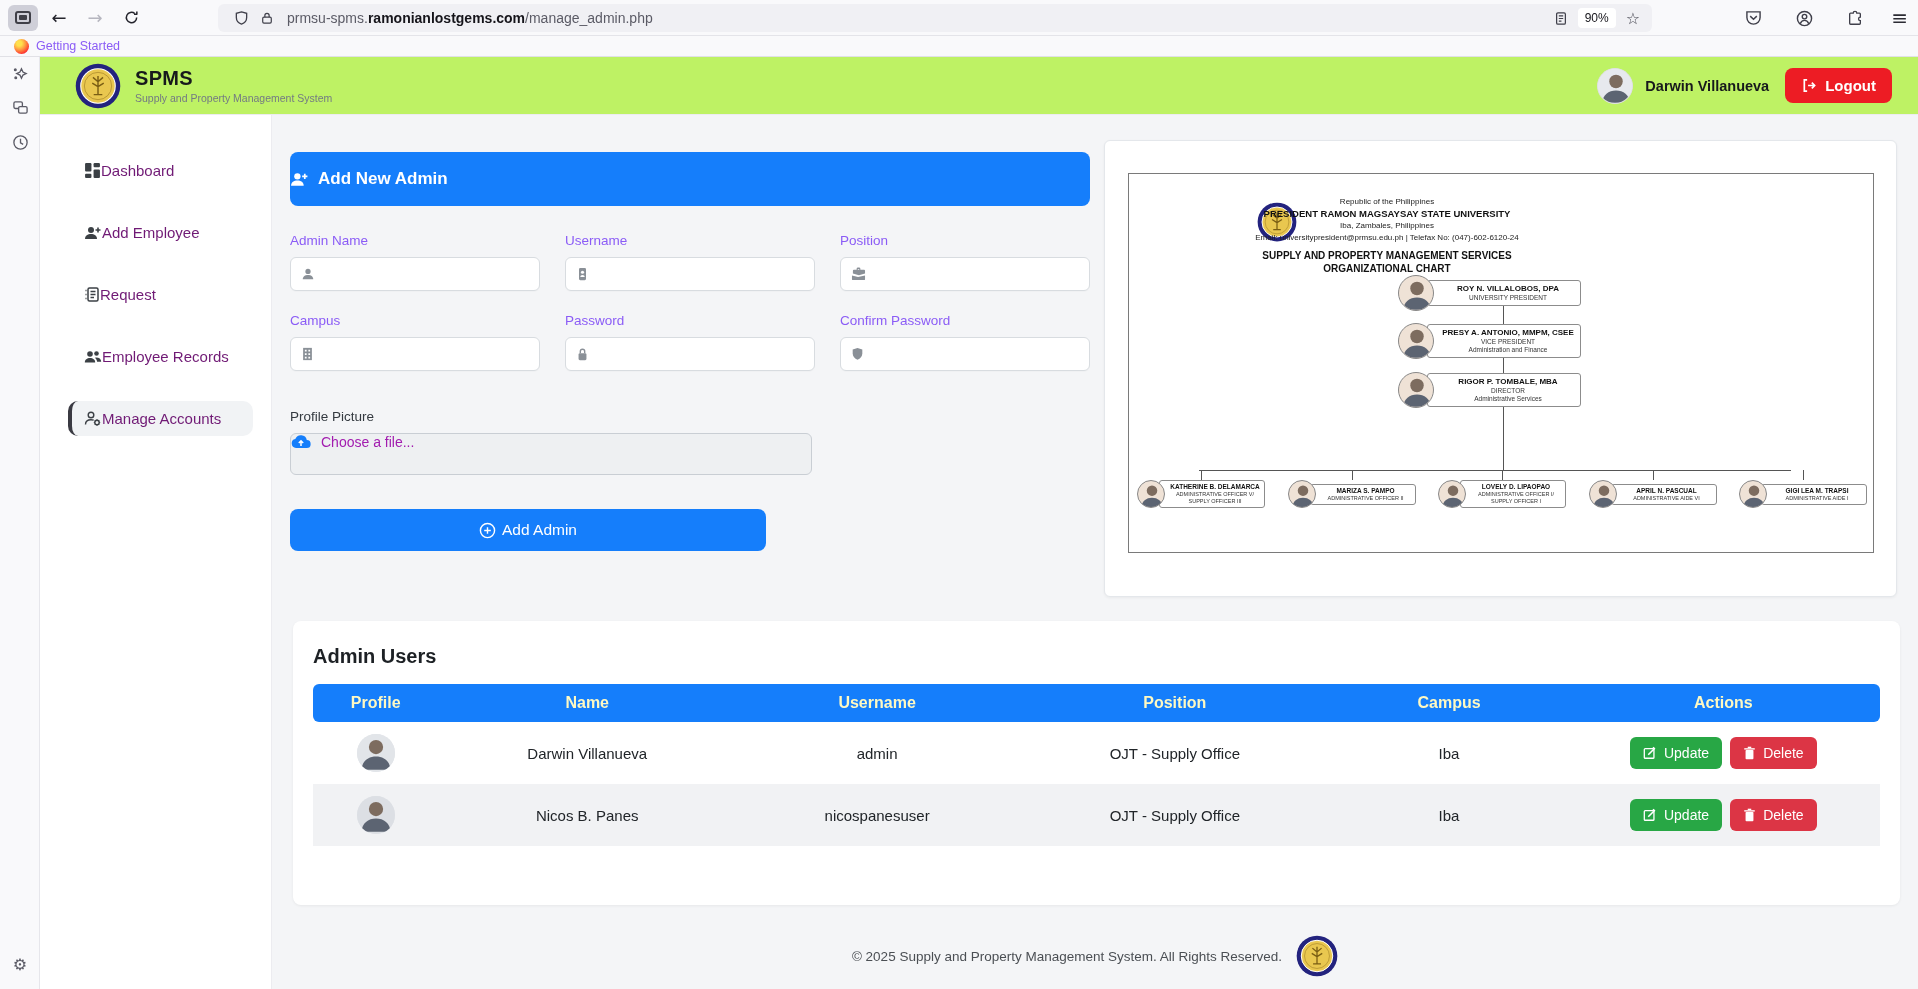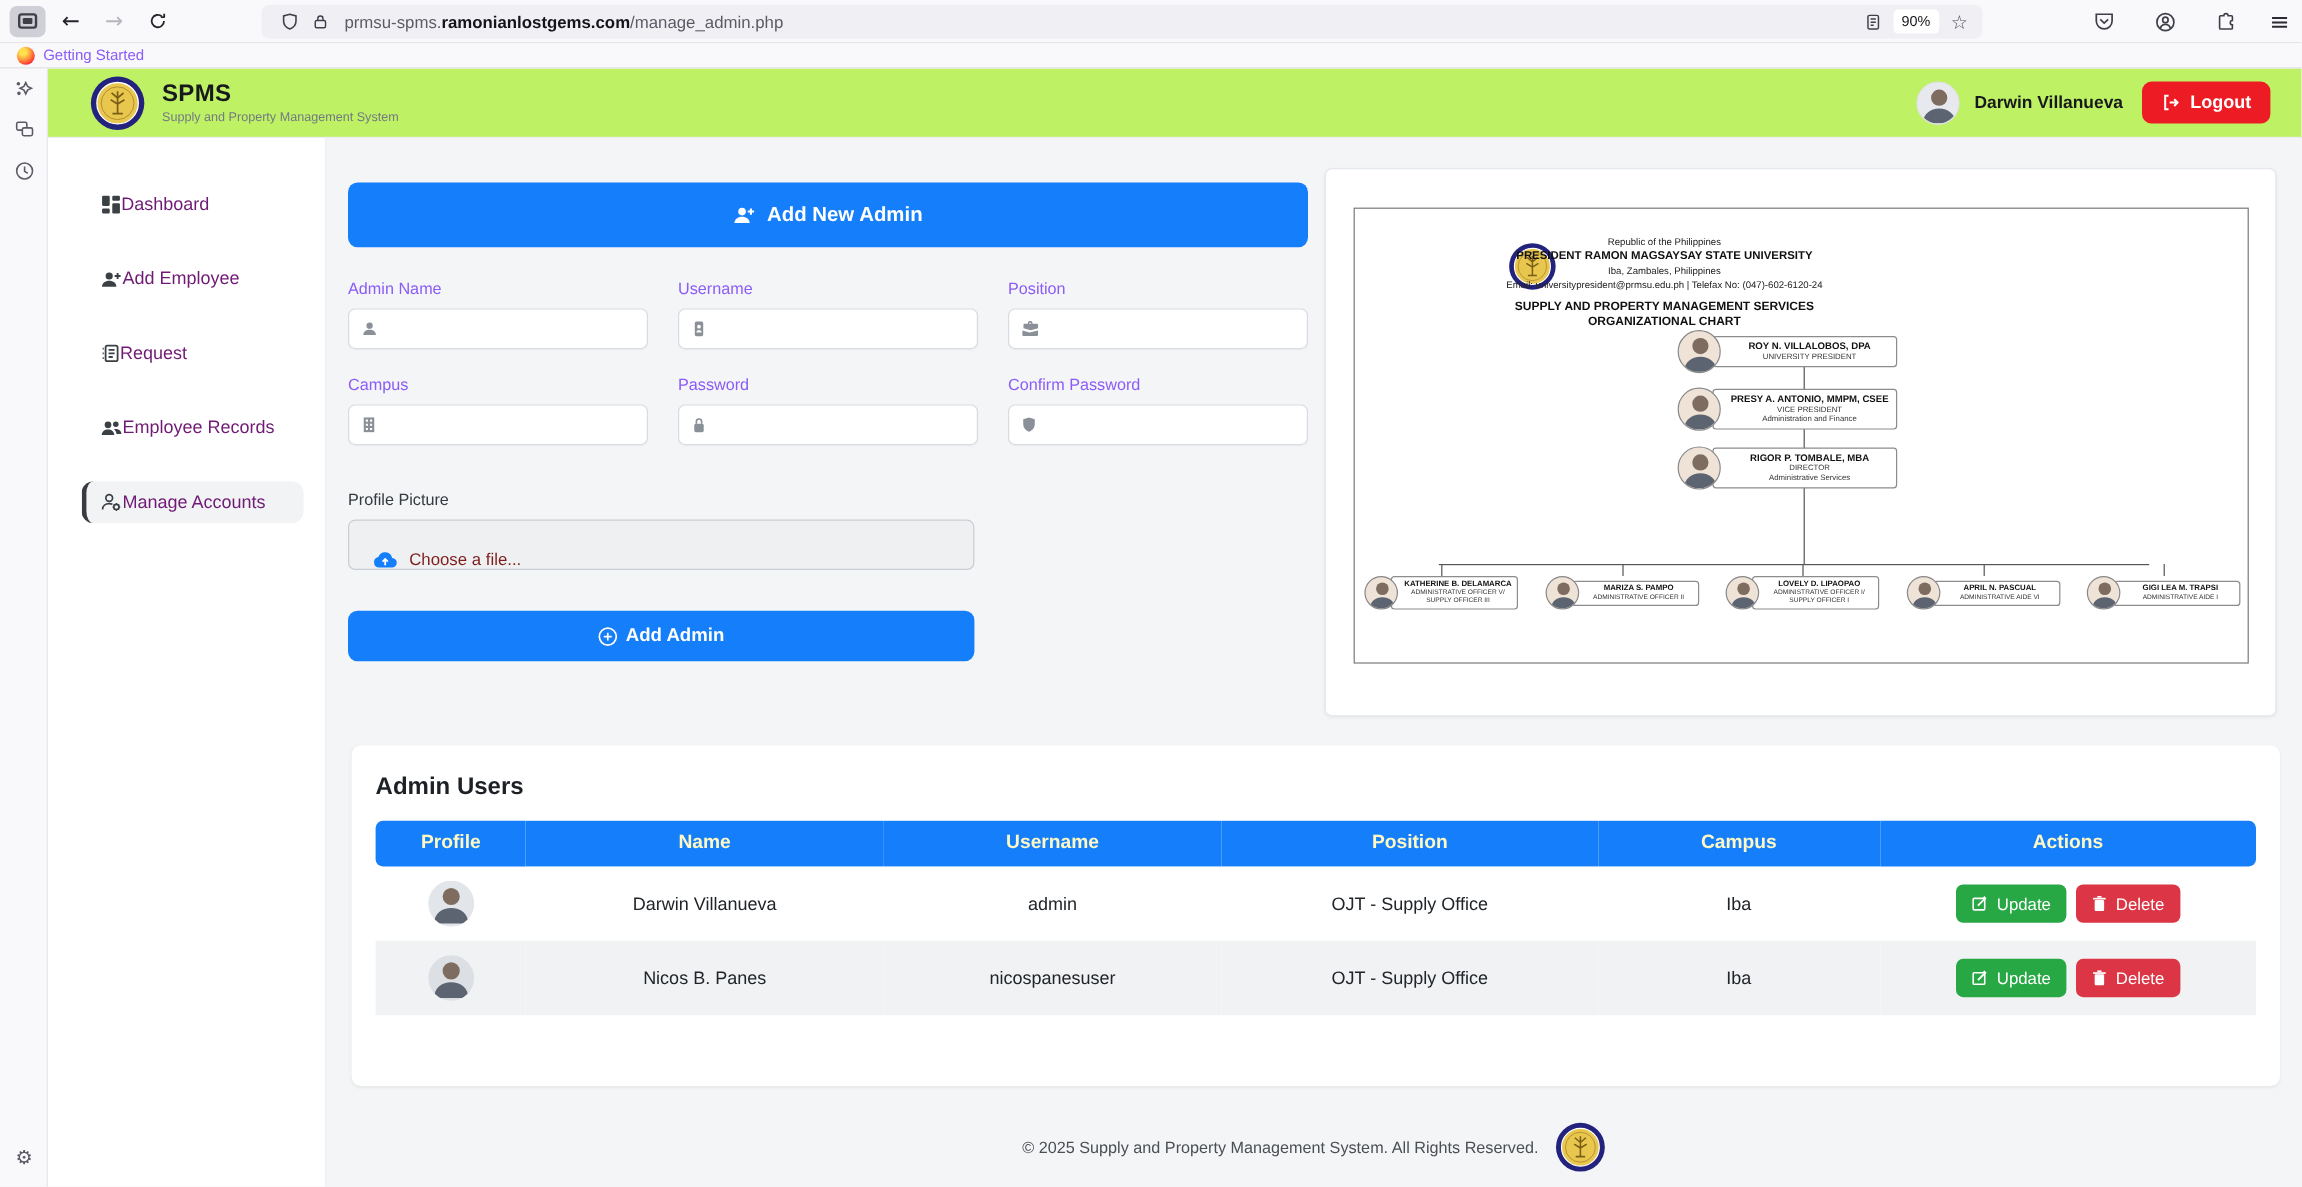--- a/index.html
+++ b/index.html
@@ -60,36 +60,36 @@
   .side-item { display:flex; align-items:center; margin:0 18px 27px 28px; padding:9px 0 9px 16px;
                font-size:15px; font-weight:500; color:#701a75; border-radius:10px; cursor:pointer; }
   .side-item .ic { color:#3b4045; }
   .side-item.active { background:#f1f3f5; border-left:4px solid #3a3a42; padding-left:12px; }
 
   
   .content { position:absolute; left:272px; right:0; top:115px; bottom:0; background:#f4f5f7; }
 
   .banner { position:absolute; left:18px; top:37px; width:800px; height:54px; background:var(--primary);
             border-radius:8px; color:#fff; font-size:17px; font-weight:bold; display:flex;
-            align-items:center; justify-content:center; gap:9px; cursor:pointer; }
+            align-items:center; justify-content:flex-start; gap:9px; cursor:pointer; }
 
   .form-grid { position:absolute; left:18px; top:118px; width:800px; display:grid;
                grid-template-columns:repeat(3,1fr); column-gap:25px; row-gap:22px; }
   .f-label { font-size:13.5px; color:#8b5cf6; margin-bottom:9px; }
   .f-input { height:34px; border:1px solid #d8dce0; border-radius:6px; background:#fff; display:flex;
              align-items:center; padding-left:10px; box-shadow:0 1px 1px rgba(0,0,0,.02); }
   .f-input .ic { color:#8a9097; margin-right:8px; }
   .f-input input { border:none; outline:none; flex:1; height:100%; font-size:13.5px; background:transparent; font-family:inherit;}
 
   .pp-label { position:absolute; left:18px; top:294px; font-size:13.5px; color:#343a40; }
   .file-box { position:absolute; left:18px; top:318px; width:522px; height:42px; background:#eef0f2;
-              border:1px solid #c9ced4; border-radius:6px; display:flex; align-items:flex-end; gap:10px;
-              padding-left:20px; font-size:14px; color:#7f1d1d; cursor:pointer; }
-  .add-btn { position:absolute; left:18px; top:394px; width:522px; height:42px; background:var(--primary);
-             border:none; border-radius:8px; color:#fff; font-size:15.5px; font-weight:bold; display:flex;
+              border:1px solid #c9ced4; border-radius:6px; display:flex; align-items:flex-start; gap:10px;
+              padding-left:0; font-size:14px; color:#a21caf; cursor:pointer; }
+  .add-btn { position:absolute; left:18px; top:394px; width:476px; height:42px; background:var(--primary);
+             border:none; border-radius:8px; color:#fff; font-size:15.5px; font-weight:normal; display:flex;
              align-items:center; justify-content:center; gap:6px; cursor:pointer; font-family:inherit;}
 
   
   .org-card { position:absolute; left:832px; top:25px; width:793px; height:457px; background:#fff;
               border:1px solid #e4e7eb; border-radius:6px; box-shadow:0 1px 3px rgba(0,0,0,.05); }
   .org-box { position:absolute; left:23px; top:32px; width:746px; height:380px; border:1px solid #7a7a7a; background:#fff; }
   .org-head { position:absolute; left:258px; top:22px; transform:translateX(-50%); text-align:center; white-space:nowrap; }
   .oh1 { font-size:8px; color:#222; line-height:12px; }
   .oh2 { font-size:9.5px; color:#111; font-weight:bold; line-height:12px; }
   .org-seal { position:absolute; left:128px; top:28px; }

